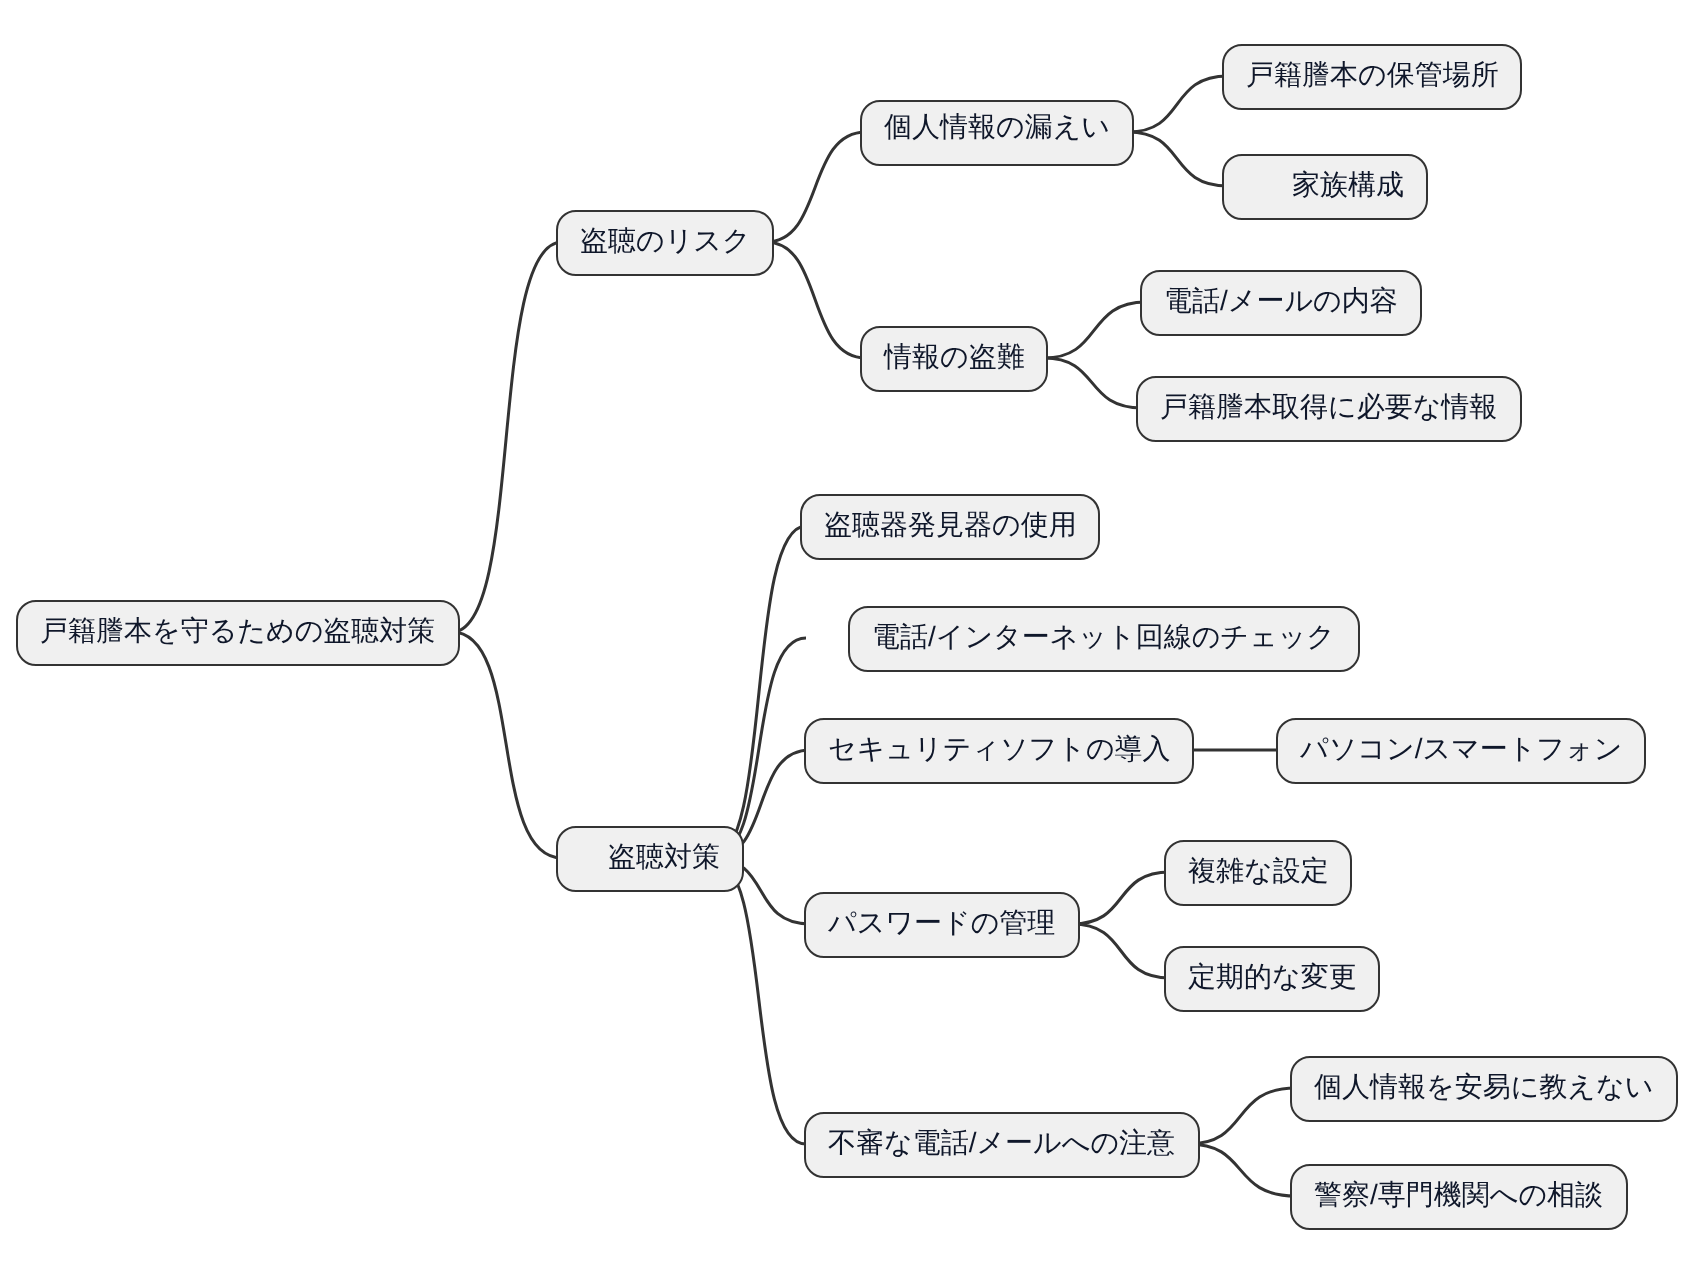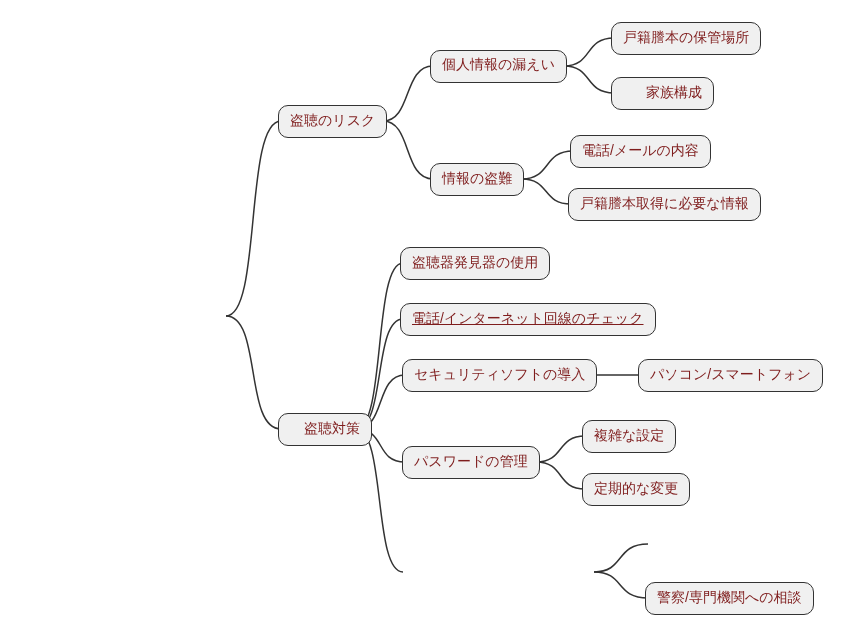--- a/index.html
+++ b/index.html
@@ -16,21 +16,21 @@
   .edges path { fill:none; stroke:#333333; stroke-width:1.5px; }
   .node {
     position:absolute;
     height:33px;
     line-height:29px;
     padding:0 11px;
     background:#f0f0f0;
     border:1.5px solid #333333;
     border-radius:10px;
     font-size:14px;
-    color:#7f1d1d;
+    color:#0f172a;
     white-space:nowrap;
     z-index:2;
   }
 </style>
 </head>
 <body>
 
 <div class="canvas">
 
   <svg class="edges" width="843" height="640" viewBox="0 0 843 640" aria-hidden="true">
@@ -47,32 +47,35 @@
     <path d="M356,429 C386,429 375,375 405,375"></path>
     <path d="M356,429 C386,429 375,462 405,462"></path>
     <path d="M356,429 C386,429 373,572 403,572"></path>
     <path d="M592,375 L641,375"></path>
     <path d="M536,462 C565,462 556,436 585,436"></path>
     <path d="M536,462 C565,462 556,489 585,489"></path>
     <path d="M594,572 C625,572 615,544 648,544"></path>
     <path d="M594,572 C625,572 615,598 648,598"></path>
   </svg>
 
+  <div class="node" style="left:8px;   top:300px;">戸籍謄本を守るための盗聴対策</div>
 
   <div class="node" style="left:278px; top:105px;">盗聴のリスク</div>
   <div class="node" style="left:430px; top:50px;font-family:Liberation Mono, monospace;">個人情報の漏えい</div>
   <div class="node" style="left:611px; top:22px;">戸籍謄本の保管場所</div>
   <div class="node" style="left:611px; top:77px;padding-left:34px;">家族構成</div>
   <div class="node" style="left:430px; top:163px;">情報の盗難</div>
   <div class="node" style="left:570px; top:135px;">電話/メールの内容</div>
   <div class="node" style="left:568px; top:188px;">戸籍謄本取得に必要な情報</div>
 
   <div class="node" style="left:278px; top:413px;padding-left:25px;">盗聴対策</div>
   <div class="node" style="left:400px; top:247px;">盗聴器発見器の使用</div>
-  <div class="node" style="left:400px; top:303px;text-decoration:underline;">電話/インターネット回線のチェック</div>
+  <div class="node" style="left:424px; top:303px;">電話/インターネット回線のチェック</div>
   <div class="node" style="left:402px; top:359px;">セキュリティソフトの導入</div>
   <div class="node" style="left:638px; top:359px;">パソコン/スマートフォン</div>
   <div class="node" style="left:402px; top:446px;">パスワードの管理</div>
   <div class="node" style="left:582px; top:420px;">複雑な設定</div>
   <div class="node" style="left:582px; top:473px;">定期的な変更</div>
+  <div class="node" style="left:402px; top:556px;">不審な電話/メールへの注意</div>
+  <div class="node" style="left:645px; top:528px;">個人情報を安易に教えない</div>
   <div class="node" style="left:645px; top:582px;">警察/専門機関への相談</div>
 
 </div>
 
 </body></html>

